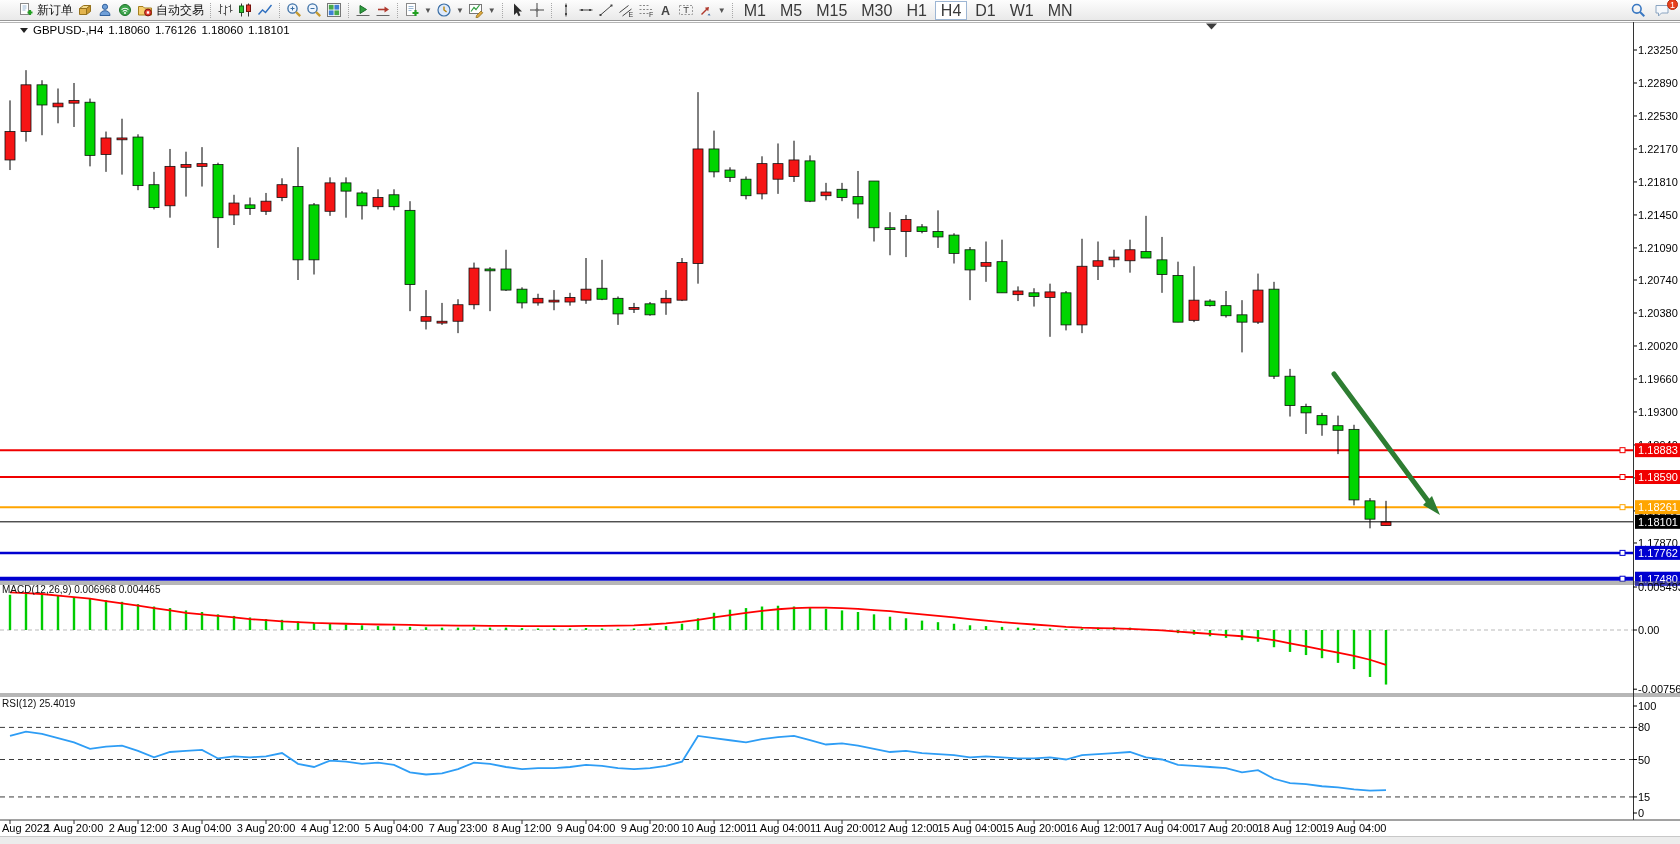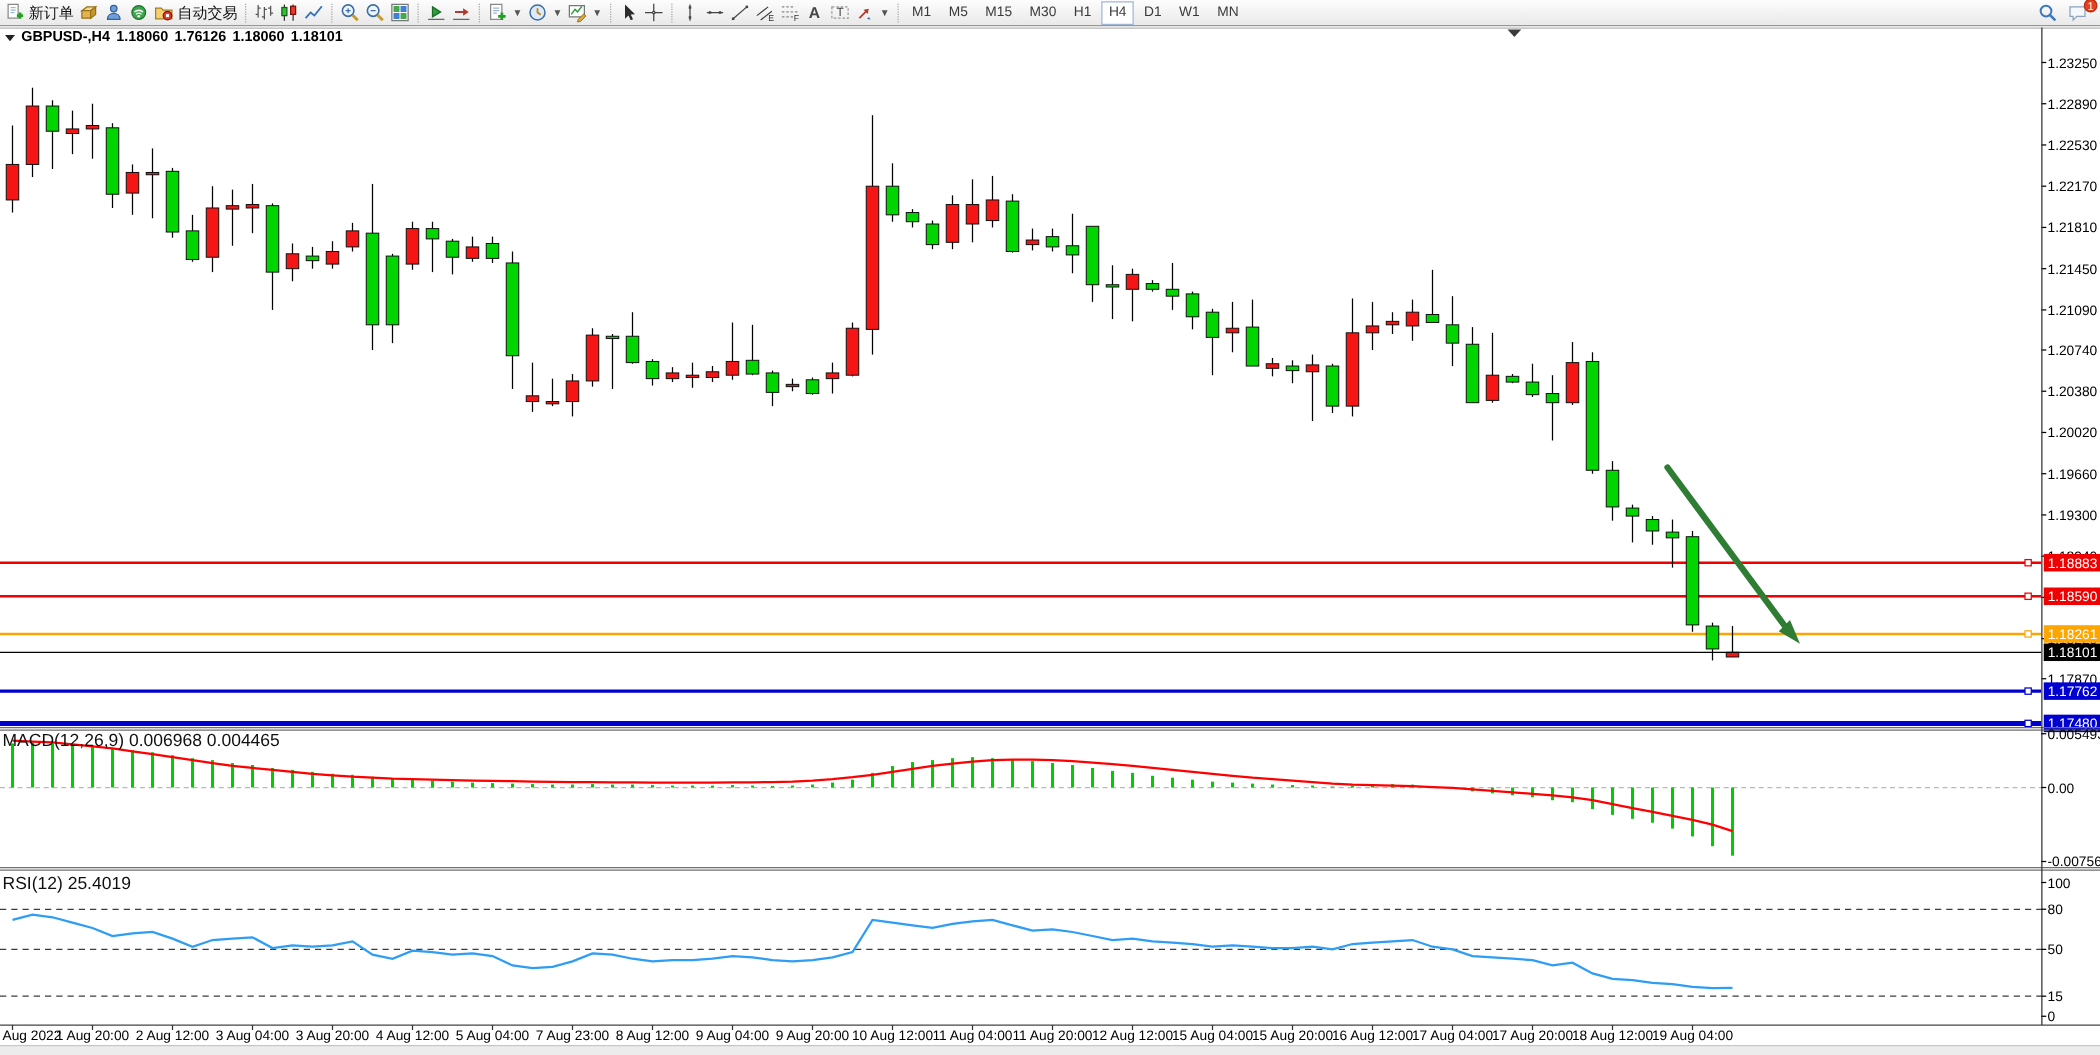--- a/index.html
+++ b/index.html
@@ -1,38 +1,38 @@
 <!DOCTYPE html>
 <html><head>
 <meta charset="utf-8">
 <style>
   html,body{margin:0;padding:0}
   body{width:1680px;height:844px;position:relative;overflow:hidden;background:#fff;
        font-family:"Liberation Sans",sans-serif;}
   .toolbar{position:absolute;top:0;left:0;width:1680px;height:21px;z-index:10;
-    display:flex;align-items:center;box-sizing:border-box;padding-left:2px;
+    display:flex;align-items:center;box-sizing:border-box;padding-left:16px;
     background:linear-gradient(#fdfdfd,#e9e9e9);border-bottom:1px solid #979797;}
   .tb-btn{display:flex;align-items:center;height:19px;padding:0 2px;gap:3px;flex:0 0 auto;}
   .tb-btn svg{display:block}
   .tb-label{font-size:12px;color:#111;white-space:nowrap;line-height:19px}
   .caret{font-size:8px;color:#555;margin-left:1px}
   .sep{width:0;height:15px;border-left:1px dotted #a8a8a8;margin:0 4px;flex:0 0 auto}
-  .tf-btn{font-size:11px;color:#3a3a3a;padding:0 5px;height:17px;line-height:17px;
+  .tf-btn{font-size:16px;color:#3a3a3a;padding:0 5px;height:17px;line-height:17px;
           border:1px solid transparent;margin:0 1px;flex:0 0 auto}
   .tf-active{background:#fff;border:1px solid #9db6d4;}
   .tb-right{margin-left:auto;display:flex;align-items:center;padding-right:8px;gap:4px}
   .chat-wrap{position:relative}
   .badge{position:absolute;top:-2px;right:-6px;min-width:11px;height:11px;border-radius:6px;
     background:#e8401c;color:#fff;font-size:9px;line-height:11px;text-align:center;padding:0 2px;
     border:1px solid #b32c10;box-sizing:border-box}
-  #chart-title{position:absolute;left:4px;top:24px;z-index:5;font-size:11.5px;font-weight:bold;
+  #chart-title{position:absolute;left:20px;top:24px;z-index:5;font-size:11.5px;font-weight:normal;
     color:#000;display:flex;gap:5px;align-items:center}
   #chart-title .tri{width:0;height:0;border-left:4px solid transparent;border-right:4px solid transparent;
     border-top:5px solid #222;display:inline-block}
-  .pane-label{position:absolute;left:2px;z-index:5;font-size:14px;color:#101010;white-space:nowrap}
+  .pane-label{position:absolute;left:2px;z-index:5;font-size:10px;color:#101010;white-space:nowrap}
   #macd-label{top:584px}
   #rsi-label{top:698px}
   svg#chart{position:absolute;left:0;top:0;z-index:1}
 </style>
 </head>
 <body>
 
 <div class="toolbar" id="toolbar">
     <div class="tb-btn">
       <svg width="16" height="16" viewBox="0 0 16 16">

